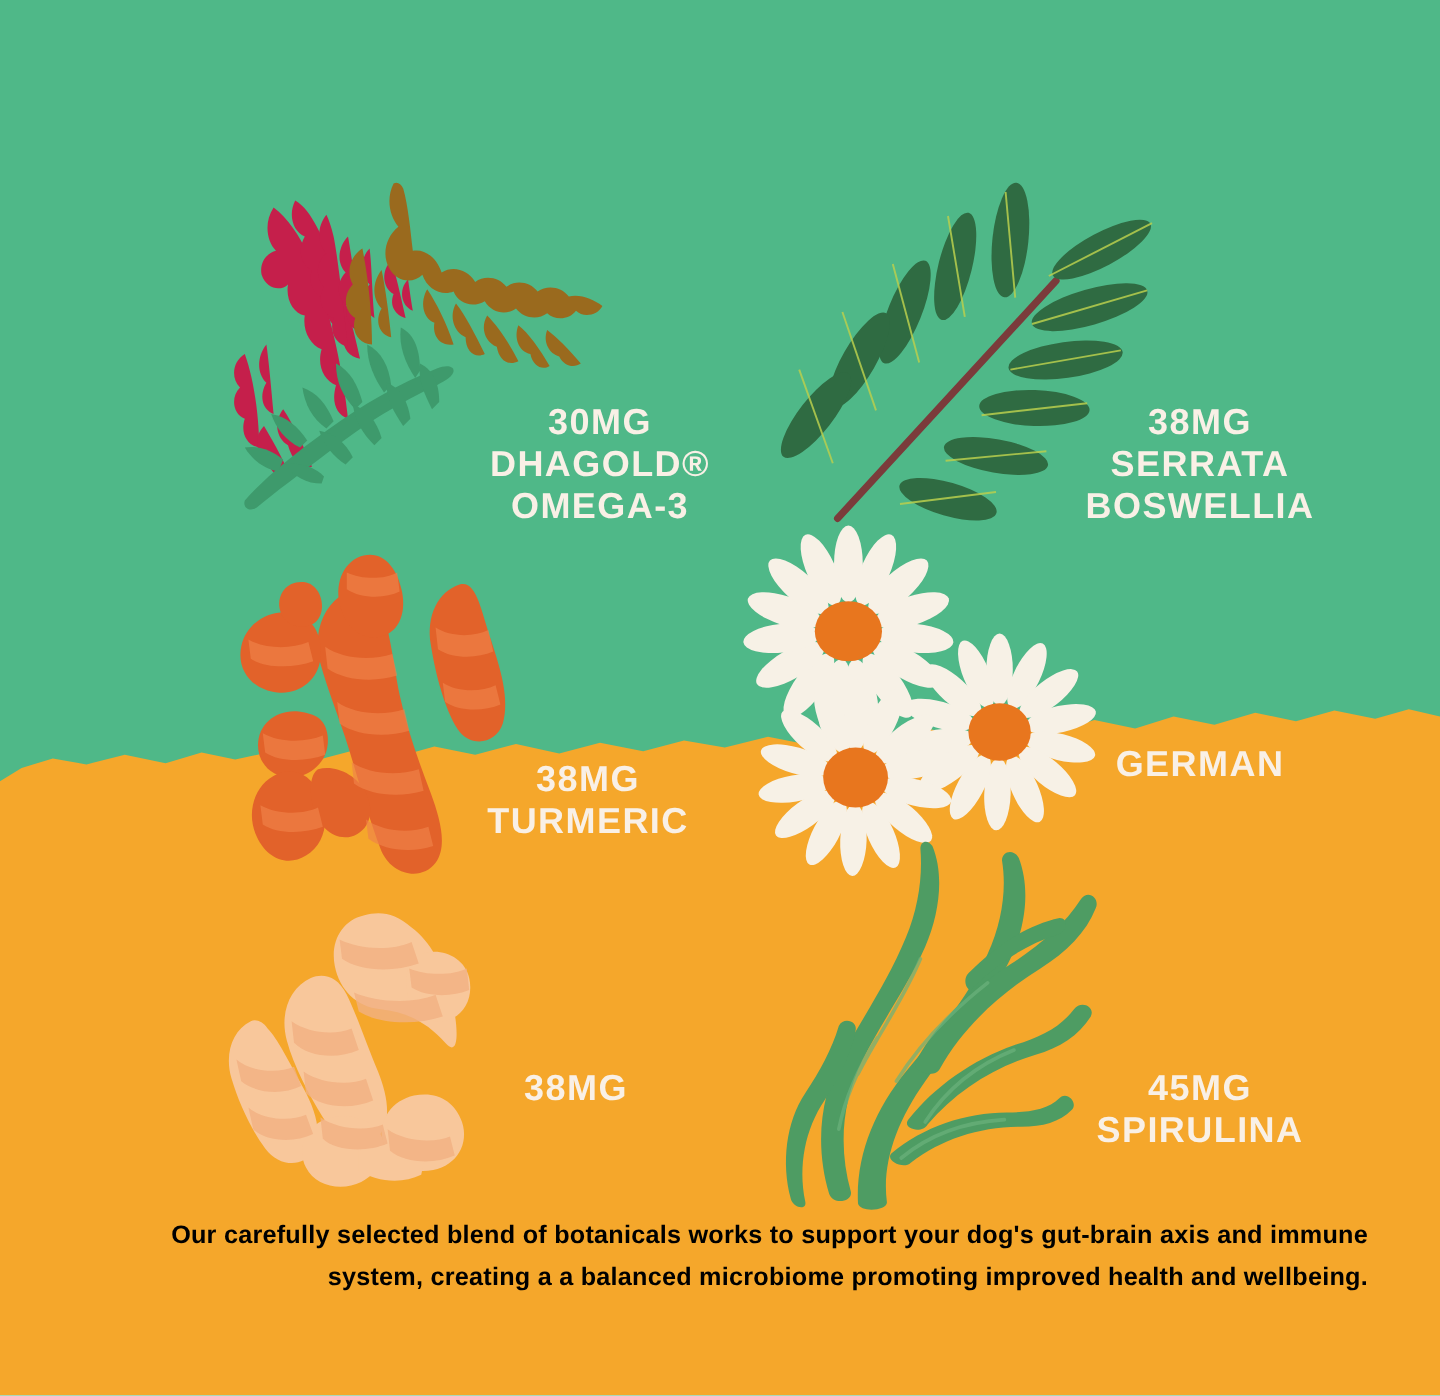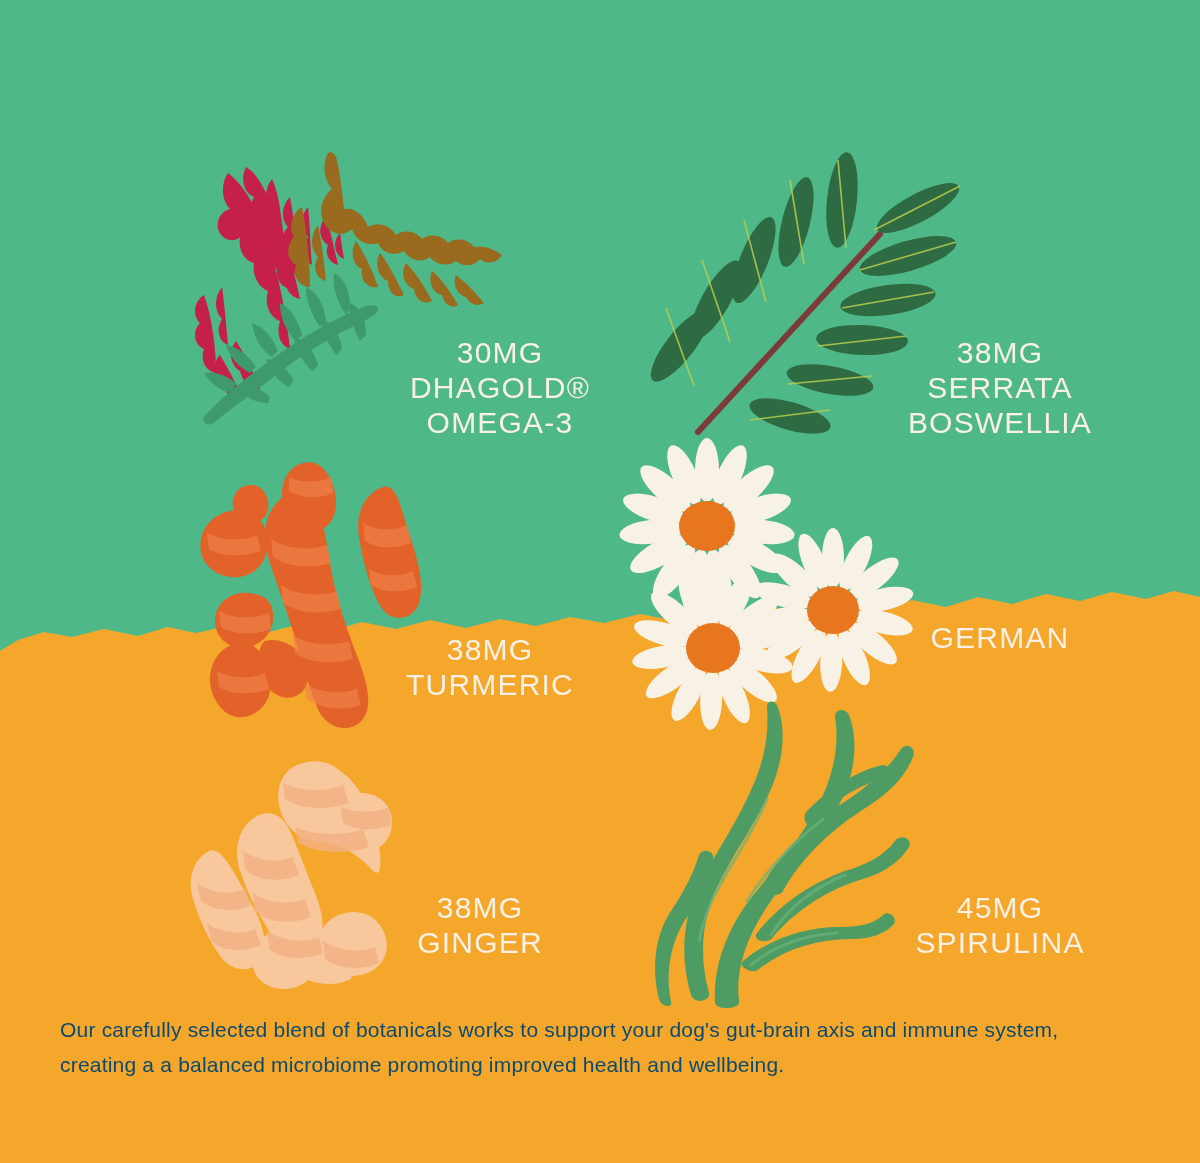--- a/index.html
+++ b/index.html
@@ -41,21 +41,21 @@
     font-weight: 700;
     letter-spacing: 2.2px;
     color: #F7EFE5;
     white-space: nowrap;
   }
 
   
   .label {
     position: absolute;
     color: #F9F0E6;
-    font-weight: 400;
+    font-weight: 700;
     font-size: 30px;
     line-height: 35px;
     letter-spacing: 1.2px;
     text-align: center;
     text-transform: uppercase;
   }
   .label span { display: block; white-space: nowrap; }
 
   .lbl-omega     { left: 330px; top: 335px; width: 340px; }
   .lbl-boswellia { left: 830px; top: 335px; width: 340px; }
@@ -63,26 +63,26 @@
   .lbl-chamomile { left: 830px; top: 620px; width: 340px; }
   .lbl-ginger    { left: 330px; top: 890px; width: 300px; }
   .lbl-spirulina { left: 840px; top: 890px; width: 320px; }
 
   
   .footer {
     position: absolute;
     left: 60px;
     top: 1012px;
     width: 1080px;
-    text-align: left;
-    color: #0c4a6e;
+    text-align: right;
+    color: #000000;
     font-size: 21px;
     line-height: 35px;
     letter-spacing: 0.2px;
-    font-weight: 400;
+    font-weight: 700;
   }
 
   
   .art { position: absolute; }
   .art svg { display: block; overflow: visible; }
 
   .art-algae     { left: 160px; top: 145px; width: 350px; height: 280px; }
   .art-boswellia { left: 640px; top: 160px; width: 340px; height: 280px; }
   .art-turmeric  { left: 175px; top: 445px; width: 265px; height: 295px; }
   .art-chamomile { left: 625px; top: 450px; width: 300px; height: 265px; }
@@ -385,21 +385,20 @@
         <path d="M92,196 C106,206 130,208 144,202 L148,218 C130,226 104,224 94,214 Z"></path>
         <path d="M22,148 C34,158 56,160 70,154 L76,170 C60,178 38,176 26,166 Z"></path>
         <path d="M32,188 C44,198 66,200 80,194 L86,210 C70,218 46,216 36,206 Z"></path>
         <path d="M148,206 C162,216 186,218 200,212 L204,228 C186,236 162,234 150,224 Z"></path>
       </g>
     </svg>
   </div>
 
   <div class="label lbl-ginger">
     <span>38MG</span>
-    <span>GINGER</span>
   </div>
 
   <div class="art art-spirulina">
     <svg viewBox="0 0 265 310" xmlns="http://www.w3.org/2000/svg">
       <g fill="#4E9C63">
 
         <path d="M36,300 C24,260 28,218 48,182 C66,150 86,120 100,86
                  C110,62 114,36 112,12 C112,6 118,4 122,10
                  C132,34 128,66 116,94 C102,126 80,156 64,188
                  C46,224 44,262 54,298 C56,306 40,310 36,300 Z"></path>

